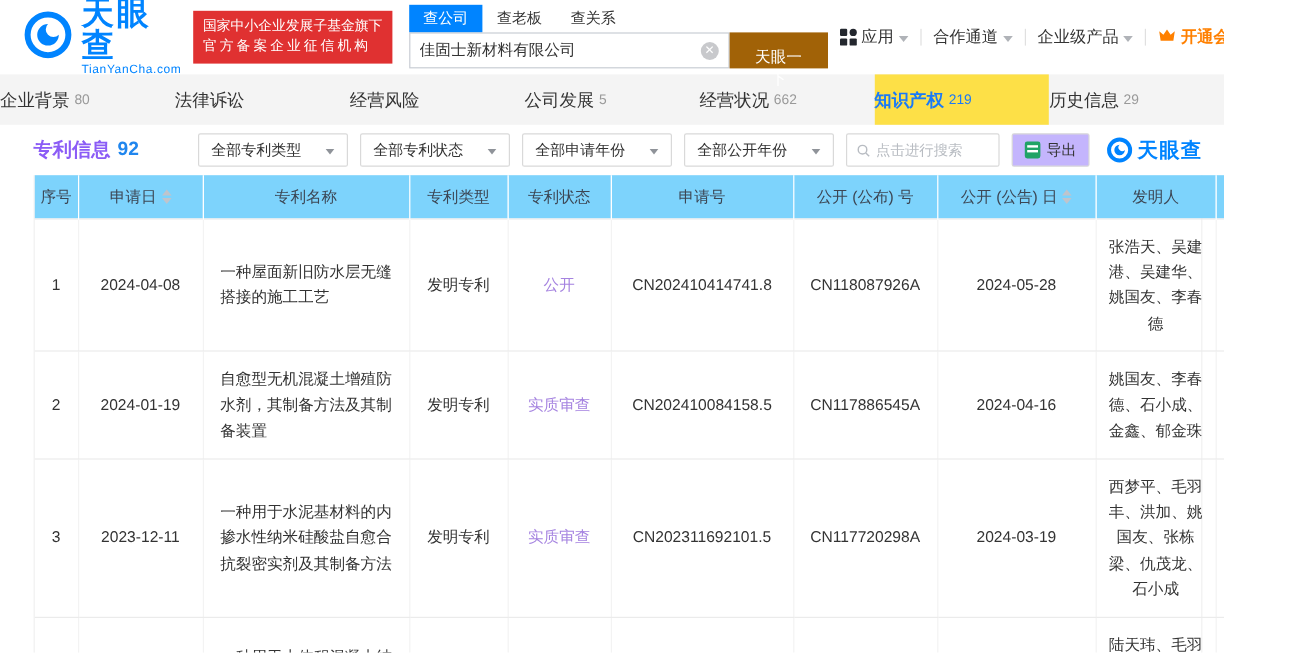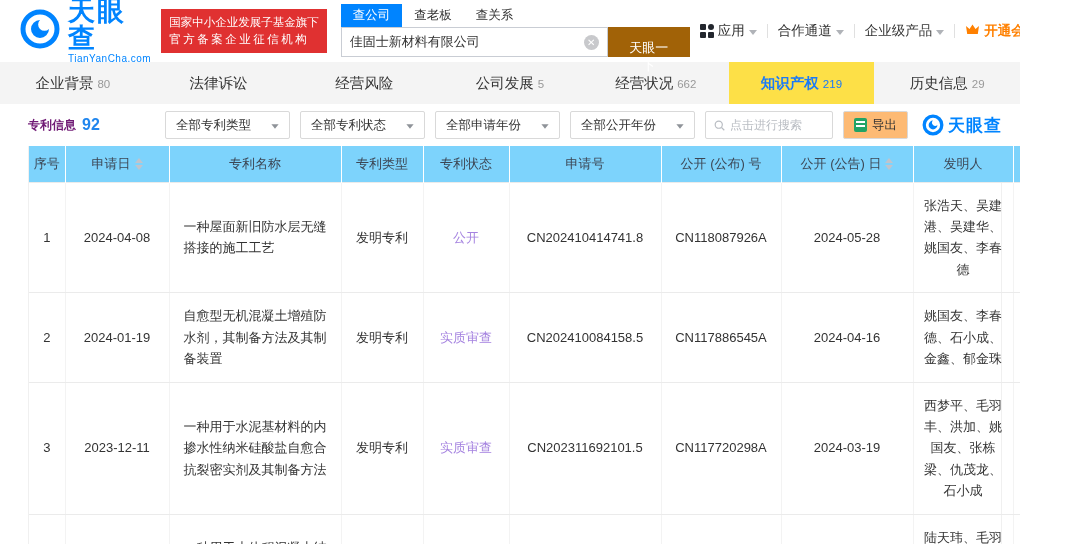--- a/index.html
+++ b/index.html
@@ -32,36 +32,36 @@
   .sep { width:1px; height:14px; background:#e0e0e0; }
   .caret { width:0; height:0; border-left:4px solid transparent; border-right:4px solid transparent; border-top:5px solid #b0b3b8; margin-top:2px; }
   .caret.orange { border-top-color:#ff8000; }
   .grid-icon { display:inline-grid; grid-template-columns:6px 6px; grid-template-rows:6px 6px; gap:2px; }
   .grid-icon i { background:#23272e; border-radius:1px; }
   .grid-icon i.dot { border-radius:50%; }
   .bell-wrap { position:relative; padding:0 8px; cursor:pointer; }
 
   
   .section-nav { height:42px; background:#f4f4f4; display:flex; }
-  .nav-tab { flex:1; display:flex; align-items:center; justify-content:center; gap:4px; font-size:14.5px; color:#333; cursor:pointer; }
+  .nav-tab { flex:1; display:flex; align-items:center; justify-content:flex-start; gap:4px; font-size:14.5px; color:#333; cursor:pointer; }
   .nav-tab .count { font-size:11.5px; color:#999; margin-top:1px; }
   .nav-tab.active { background:#fde047; color:#1a7af8; font-weight:bold; }
   .nav-tab.active .count { color:#1a7af8; font-weight:normal; }
 
   
   .toolbar { height:42px; display:flex; align-items:center; padding:0 18px 0 28px; }
-  .tb-title { font-size:12px; font-weight:bold; color:#701a75; }
+  .tb-title { font-size:16px; font-weight:bold; color:#8b5cf6; }
   .tb-count { font-size:16px; font-weight:bold; color:#2086ee; margin-left:6px; }
   .tb-right { margin-left:auto; display:flex; align-items:center; gap:10px; }
   .filter-btn { height:28px; background:#fff; border:1px solid #d9d9d9; border-radius:2px; display:flex; align-items:center; gap:20px; padding:0 10px; font-size:12.5px; color:#333; cursor:pointer; font-family:inherit; }
   .filter-btn .caret { border-top-color:#8f9399; transform:scale(.9); }
   .tb-search { height:28px; width:128px; border:1px solid #d9d9d9; border-radius:2px; display:flex; align-items:center; padding:0 8px; gap:5px; }
   .tb-search input { border:none; outline:none; width:100%; font-size:12px; color:#8b5cf6; font-family:inherit; }
   .tb-search input::placeholder { color:#b8bcc2; }
-  .export-btn { height:28px; background:#fdba74; border:1px solid #d9d9d9; border-radius:2px; display:flex; align-items:center; gap:5px; padding:0 10px; font-size:12.5px; color:#333; cursor:pointer; font-family:inherit; }
+  .export-btn { height:28px; background:#c4b5fd; border:1px solid #d9d9d9; border-radius:2px; display:flex; align-items:center; gap:5px; padding:0 10px; font-size:12.5px; color:#333; cursor:pointer; font-family:inherit; }
   .excel-icon { width:13px; height:14px; background:#21a366; border-radius:2px; position:relative; }
   .excel-icon:before { content:""; position:absolute; left:2px; right:2px; top:3px; height:2px; background:#fff; box-shadow:0 4px 0 #fff; }
   .brand-mini { display:flex; align-items:center; gap:4px; margin-left:4px; }
   .brand-mini span { font-size:17px; font-weight:bold; color:#0084ff; letter-spacing:1px; }
 
   
   .table-wrap { margin:0 18px 0 28px; border-left:1px solid #f0f0f0; border-right:1px solid #f0f0f0; }
   table { border-collapse:collapse; table-layout:fixed; width:1034px; }
   thead th { background:#7dd3fc; height:36px; font-size:13px; font-weight:normal; color:#3c4654; text-align:center; border-right:1px solid #fff; white-space:nowrap; }
   thead th:last-child { border-right:none; }

